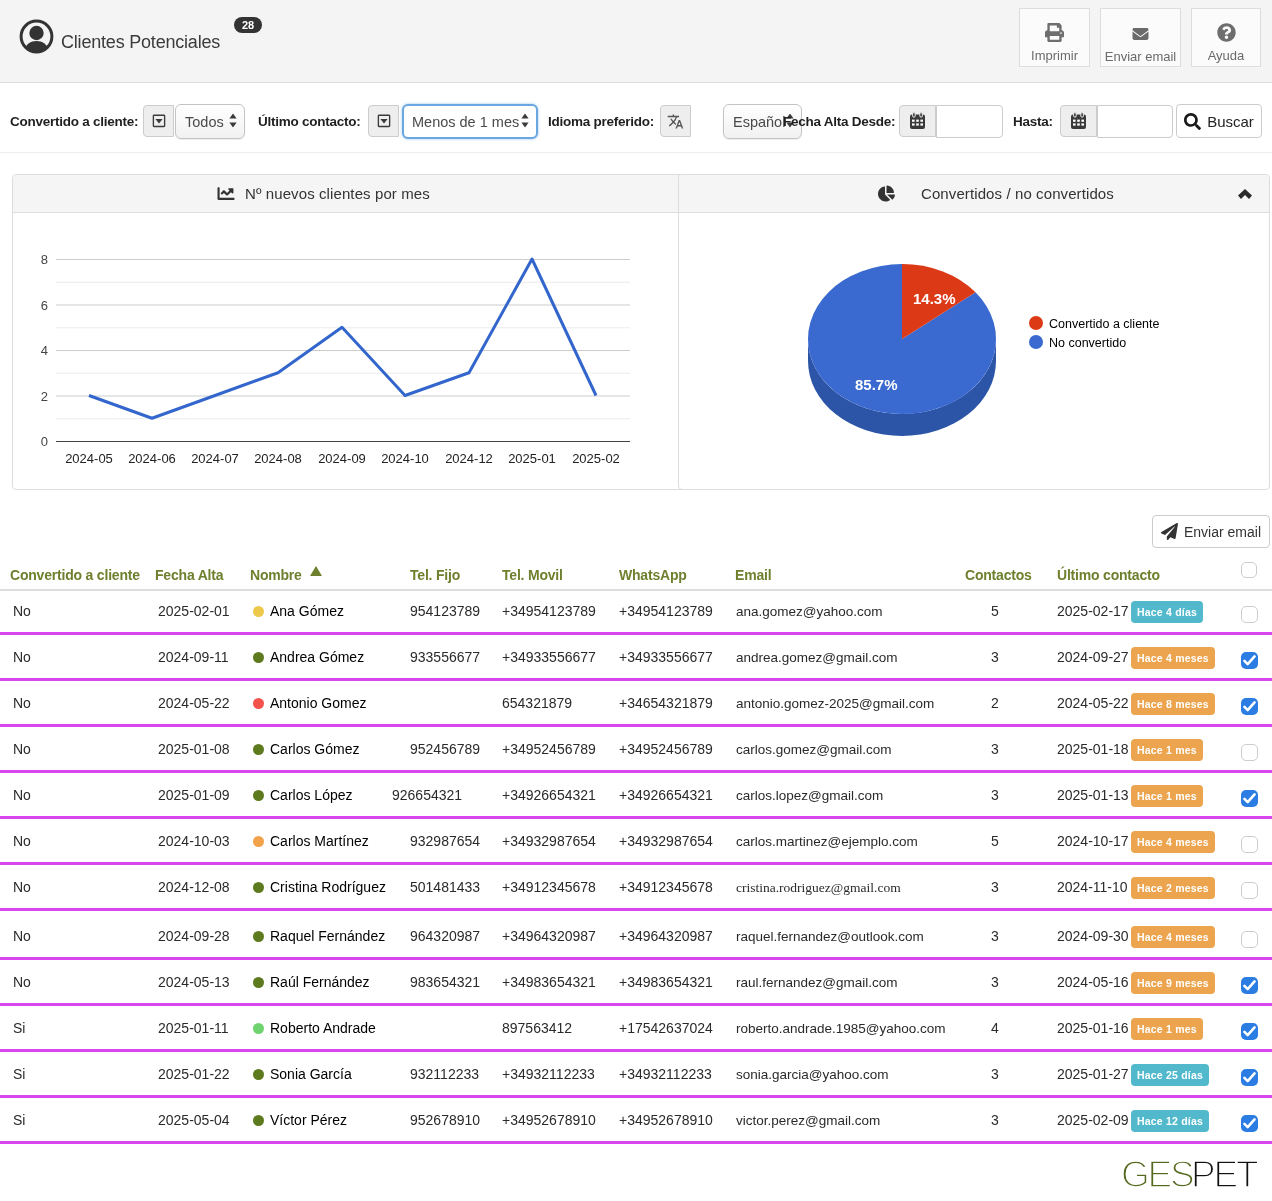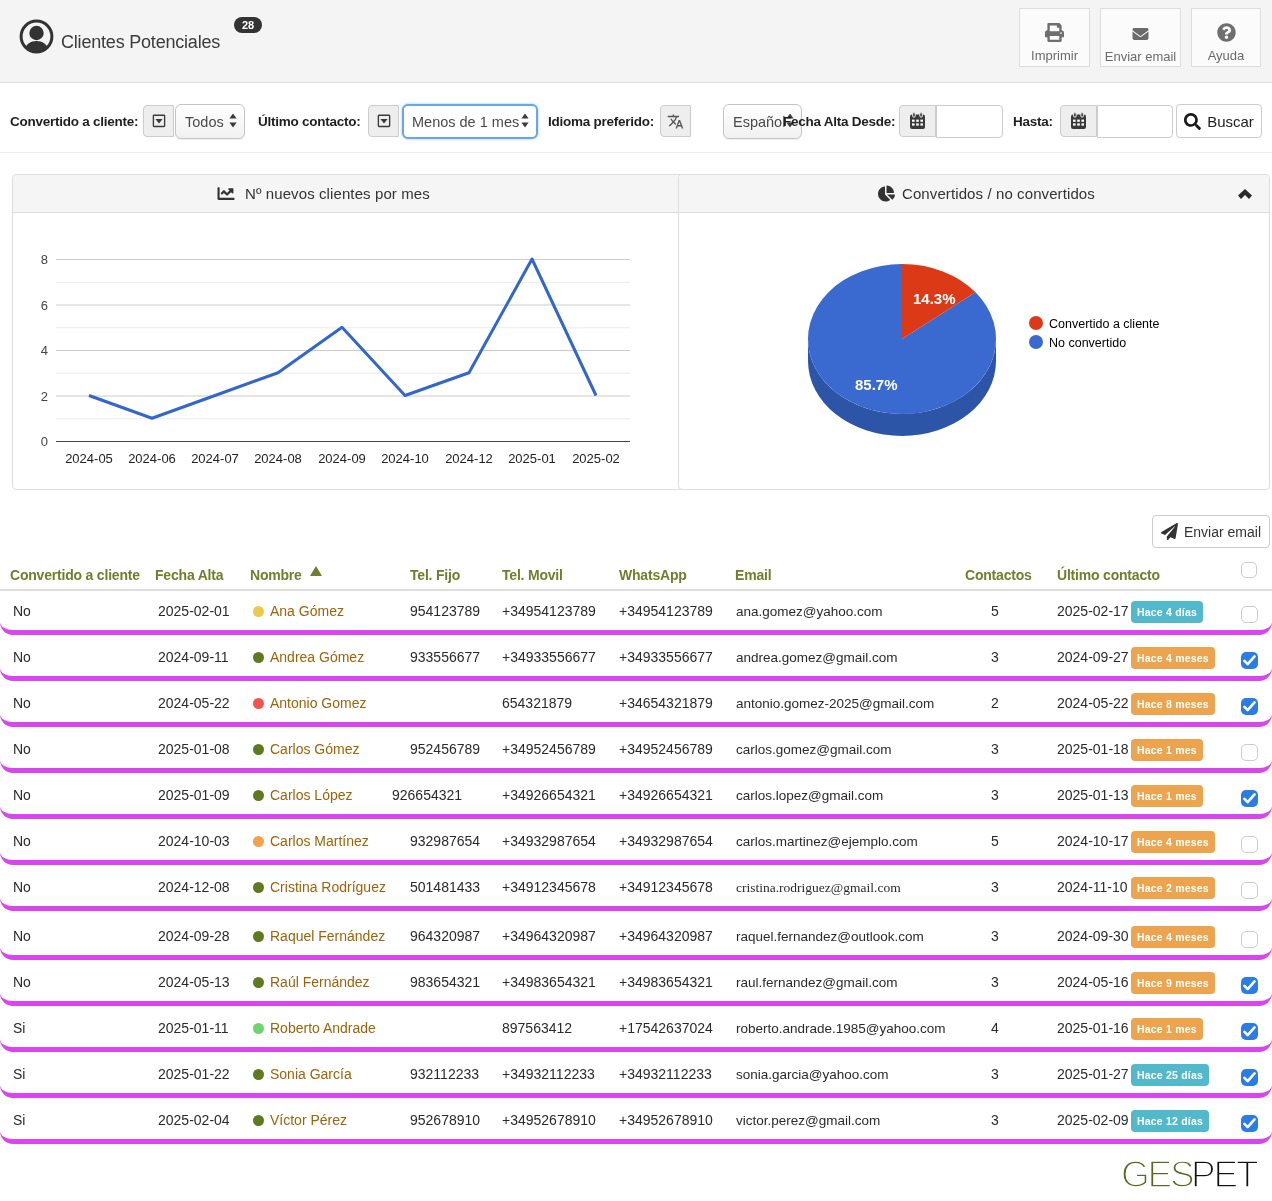--- a/index.html
+++ b/index.html
@@ -26,32 +26,32 @@
 .msel .arr { position:absolute; right:7px; top:50%; transform:translateY(-50%); }
 .ginput { position:absolute; top:105px; height:33px; background:#fff; border:1px solid #ccc; border-radius:0 4px 4px 0; }
 #buscar { position:absolute; left:1176px; top:104px; width:86px; height:34px; background:#fff; border:1px solid #ccc; border-radius:4px; font-size:15px; color:#222; display:flex; align-items:center; justify-content:center; gap:6px; }
 
 
 .panel { position:absolute; top:174px; height:316px; background:#fff; border:1px solid #ddd; border-radius:4px; }
 #panel-left { left:12px; width:774px; }
 #panel-right { left:678px; width:592px; }
 .phead { height:38px; background:#f5f5f5; border-bottom:1px solid #ddd; border-radius:4px 4px 0 0; position:relative; display:flex; align-items:center; justify-content:flex-start; gap:9px; font-size:15px; color:#333; letter-spacing:0.1px; }
 #panel-left .phead { padding-left:203px; }
-#panel-right .phead { padding-left:199px; gap:7px; }
+#panel-right .phead { padding-left:199px; gap:26px; }
 .caret-up { position:absolute; right:17px; top:14px; }
 
 
 #enviar2 { position:absolute; left:1152px; top:515px; width:118px; height:33px; background:#fff; border:1px solid #ccc; border-radius:4px; font-size:14px; color:#333; display:flex; align-items:center; justify-content:center; gap:6px; white-space:nowrap; }
 #tbl { position:absolute; left:0; top:556px; width:1272px; }
 .th { position:absolute; font-size:14px; font-weight:bold; color:#6e7f2e; top:11px; letter-spacing:-0.2px; white-space:nowrap; }
 .hline { position:absolute; left:0; top:33px; width:1272px; border-bottom:2px solid #ddd; }
-.row { position:absolute; left:0; width:1272px; height:46px; border-bottom:5px solid #d946ef;border-radius:13px; }
+.row { position:absolute; left:0; width:1272px; height:46px; border-bottom:3px solid #d946ef; }
 .cell { position:absolute; top:14px; font-size:14px; color:#2a2a2a; white-space:nowrap; }
 .dot { position:absolute; top:17px; width:11px; height:11px; border-radius:50%; }
-.nm { position:absolute; left:270px; top:14px; font-size:14px; color:#a16207; white-space:nowrap; }
+.nm { position:absolute; left:270px; top:14px; font-size:14px; color:#000000; white-space:nowrap; }
 .badge { position:absolute; top:12px; height:22px; border-radius:4px; color:#fff; font-size:10.5px; font-weight:bold; display:flex; align-items:center; padding:0 6px; white-space:nowrap; letter-spacing:0.2px; }
 .badge.teal { background:#52b9cd; }
 .badge.orng { background:#eda44f; }
 .cb { position:absolute; left:1241px; top:17px; width:17px; height:17px; border-radius:5px; }
 .cb.off { background:#fff; border:1.5px solid #ccc; }
 .cb.on { background:#2b7de3; }
 .cb.on svg { position:absolute; left:2px; top:2.5px; }
 </style>
 </head>
 <body>
@@ -423,21 +423,21 @@
           <div class="cell" style="left:1057px;">2025-01-27</div>
           <div class="badge teal" style="left:1131px;">Hace 25 días</div>
           <div class="cb on">
             <svg width="13" height="11" viewBox="0 0 14 12">
               <path fill="none" stroke="#fff" stroke-width="2.8" stroke-linecap="round" stroke-linejoin="round" d="M1.5 6.5l3.5 3.5L12.5 1.5"></path>
             </svg>
           </div>
         </div>
         <div class="row" style="top:542px;">
           <div class="cell" style="left:13px;">Si</div>
-          <div class="cell" style="left:158px;">2025-02-04</div>
+          <div class="cell" style="left:158px;">2025-05-04</div>
           <div class="dot" style="left:253px; background:#5d7a1f;"></div>
           <div class="nm">Víctor Pérez</div>
           <div class="cell" style="left:410px;">952678910</div>
           <div class="cell" style="left:502px;">+34952678910</div>
           <div class="cell" style="left:619px;">+34952678910</div>
           <div class="cell" style="left:736px; font-size:13.5px; top:15px;">victor.perez@gmail.com</div>
           <div class="cell" style="left:975px; width:40px; text-align:center;">3</div>
           <div class="cell" style="left:1057px;">2025-02-09</div>
           <div class="badge teal" style="left:1131px;">Hace 12 días</div>
           <div class="cb on">

